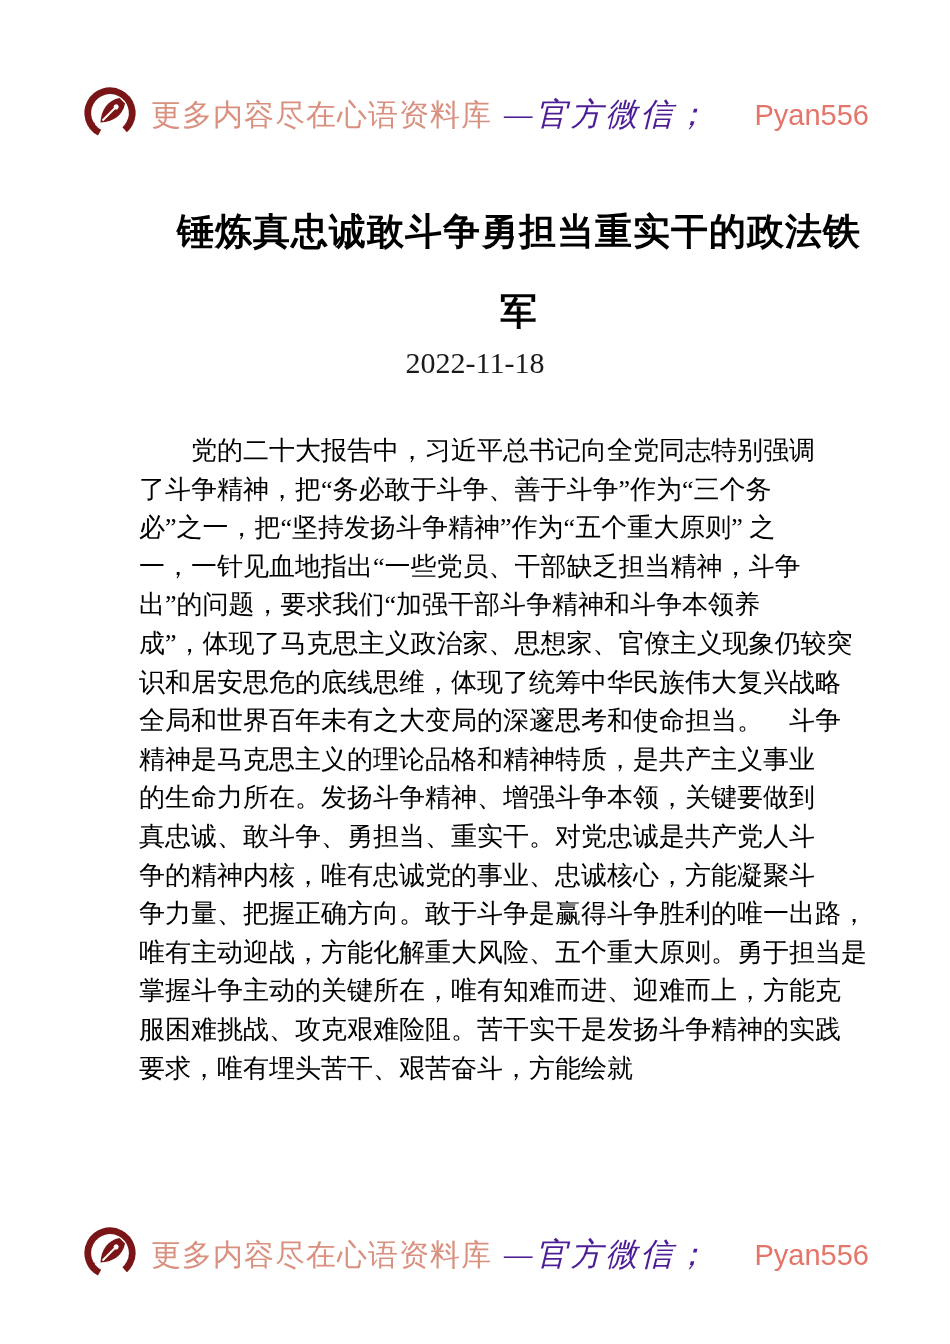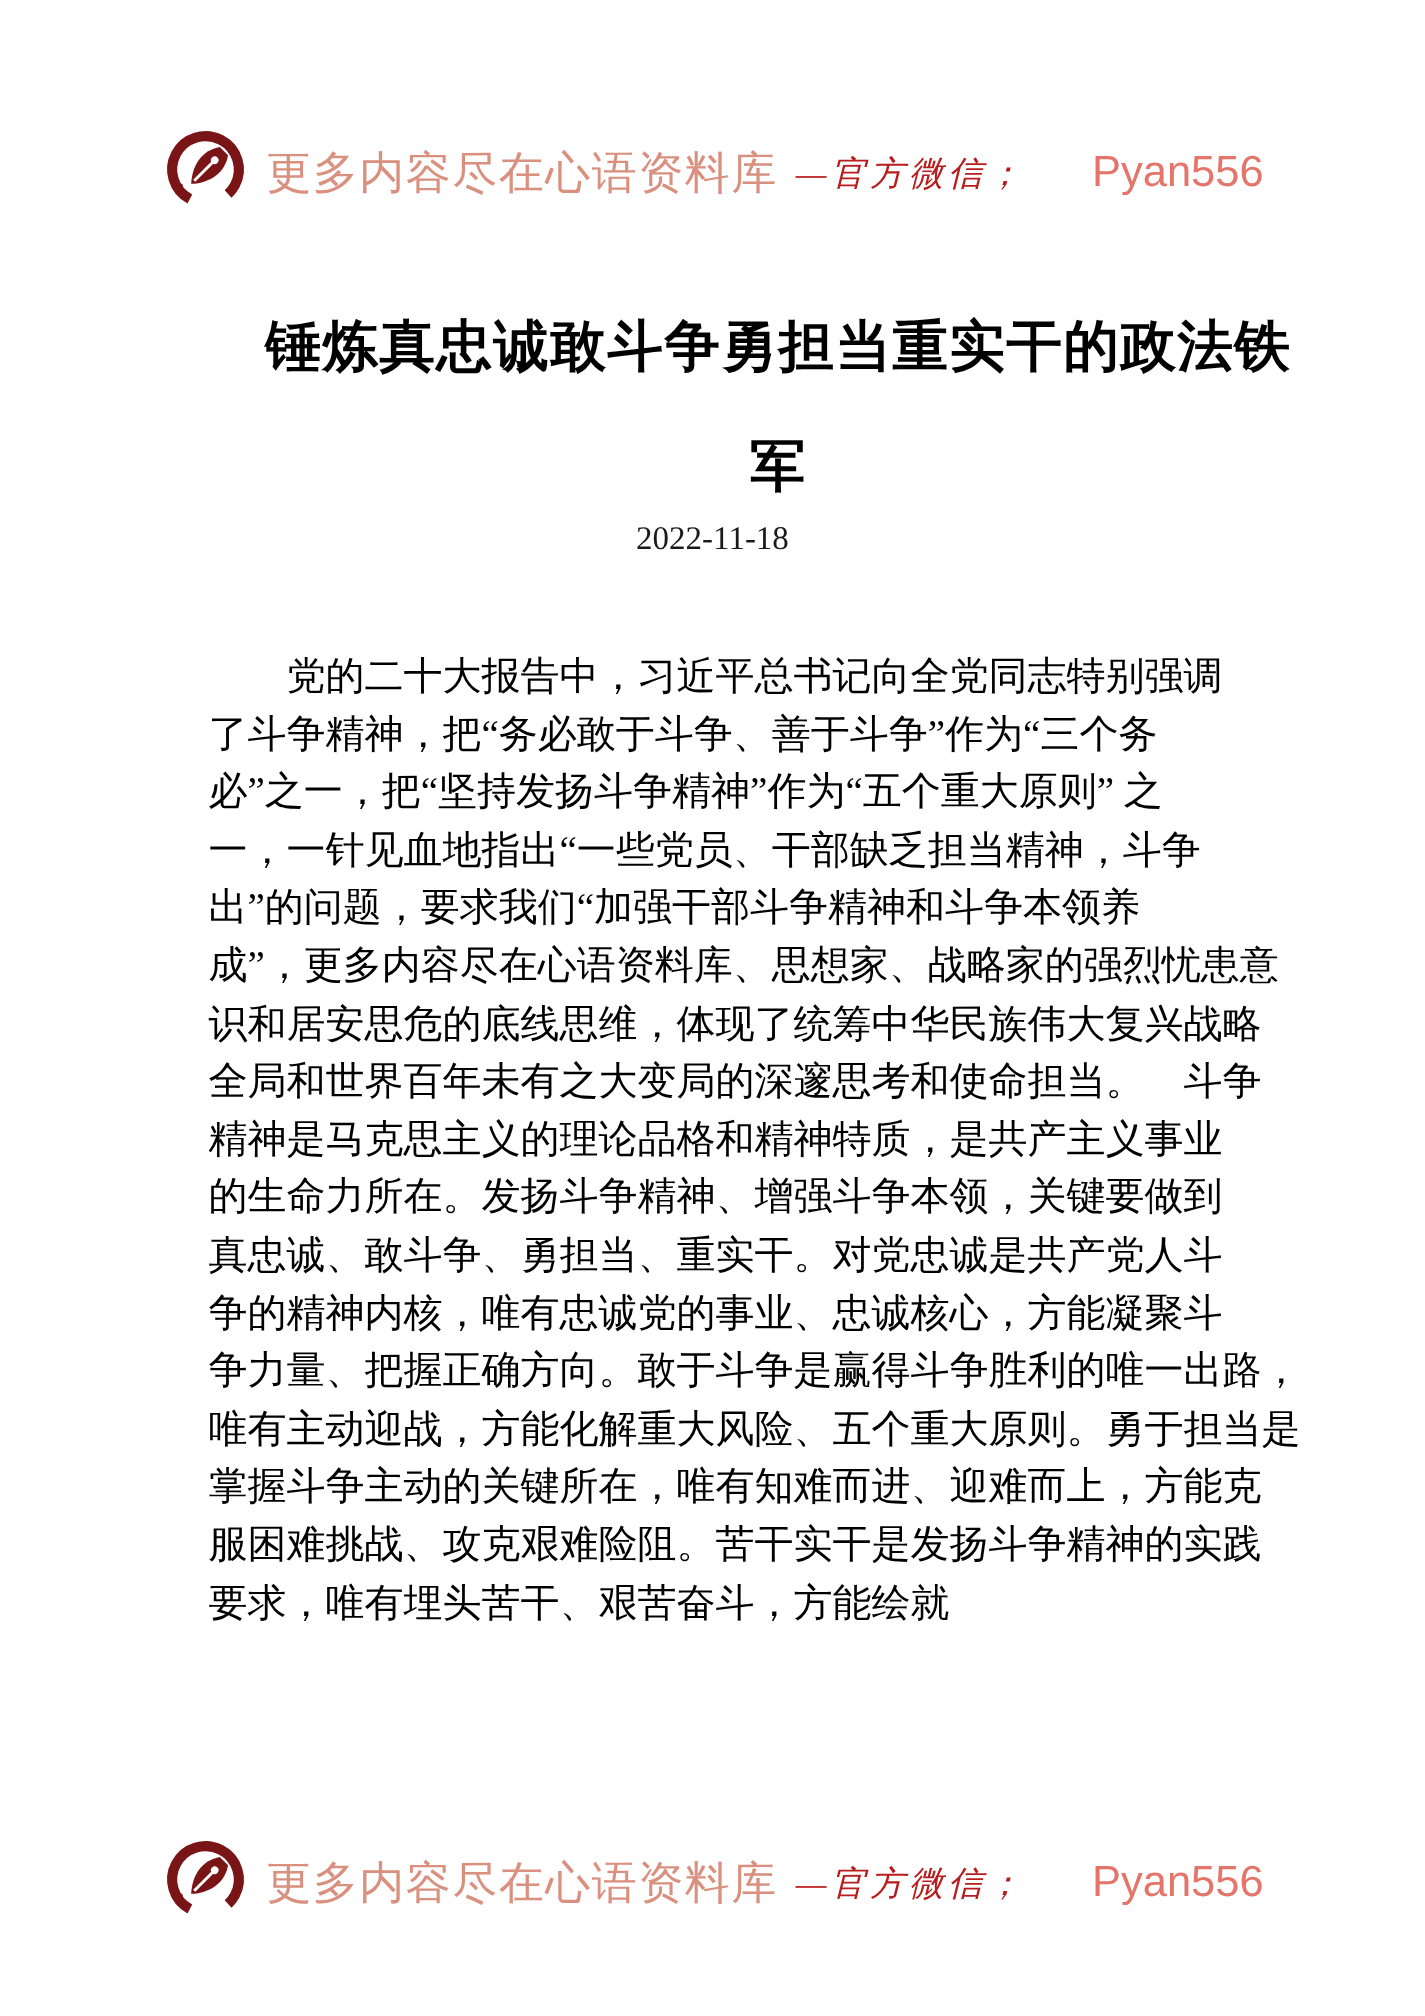--- a/index.html
+++ b/index.html
@@ -33,22 +33,22 @@
     height: 58px;
     flex: 0 0 auto;
   }
   .wm-main {
     font-size: 30px;
     color: #d9907f;
     letter-spacing: 1px;
     white-space: nowrap;
   }
   .wm-sep {
-    font-size: 23px;
-    color: #b91c1c;
+    font-size: 32px;
+    color: #4c1d95;
     font-style: italic;
     letter-spacing: 3px;
     white-space: nowrap;
   }
   .wm-id {
     font-size: 29px;
     color: #e4756a;
     font-family: "Liberation Sans", "DejaVu Sans", sans-serif;
     white-space: nowrap;
     margin-left: 32px;
@@ -69,21 +69,21 @@
     padding-left: 44px;
   }
 
   
   .doc-date {
     position: absolute;
     top: 346px;
     left: 0;
     width: 100%;
     text-align: center;
-    font-size: 22px;
+    font-size: 30px;
     color: #1a1a1a;
   }
 
   
   .doc-body {
     position: absolute;
     top: 432px;
     left: 139px;
     width: 700px;
     color: #000000;
@@ -127,21 +127,21 @@
   </div>
 
   <div class="doc-date">2022-11-18</div>
 
   <div class="doc-body">
       <div class="body-line">党的二十大报告中，习近平总书记向全党同志特别强调</div>
       <div class="body-line">了斗争精神，把“务必敢于斗争、善于斗争”作为“三个务</div>
       <div class="body-line">必”之一，把“坚持发扬斗争精神”作为“五个重大原则” 之</div>
       <div class="body-line">一，一针见血地指出“一些党员、干部缺乏担当精神，斗争</div>
       <div class="body-line">出”的问题，要求我们“加强干部斗争精神和斗争本领养</div>
-      <div class="body-line">成”，更多内容尽在心语资料库、思想家、战略家的强烈忧患意</div>
+      <div class="body-line">成”，体现了马克思主义政治家、思想家、官僚主义现象仍较突</div>
       <div class="body-line">识和居安思危的底线思维，体现了统筹中华民族伟大复兴战略</div>
       <div class="body-line">全局和世界百年未有之大变局的深邃思考和使命担当。　斗争</div>
       <div class="body-line">精神是马克思主义的理论品格和精神特质，是共产主义事业</div>
       <div class="body-line">的生命力所在。发扬斗争精神、增强斗争本领，关键要做到</div>
       <div class="body-line">真忠诚、敢斗争、勇担当、重实干。对党忠诚是共产党人斗</div>
       <div class="body-line">争的精神内核，唯有忠诚党的事业、忠诚核心，方能凝聚斗</div>
       <div class="body-line">争力量、把握正确方向。敢于斗争是赢得斗争胜利的唯一出路，</div>
       <div class="body-line">唯有主动迎战，方能化解重大风险、五个重大原则。勇于担当是</div>
       <div class="body-line">掌握斗争主动的关键所在，唯有知难而进、迎难而上，方能克</div>
       <div class="body-line">服困难挑战、攻克艰难险阻。苦干实干是发扬斗争精神的实践</div>

